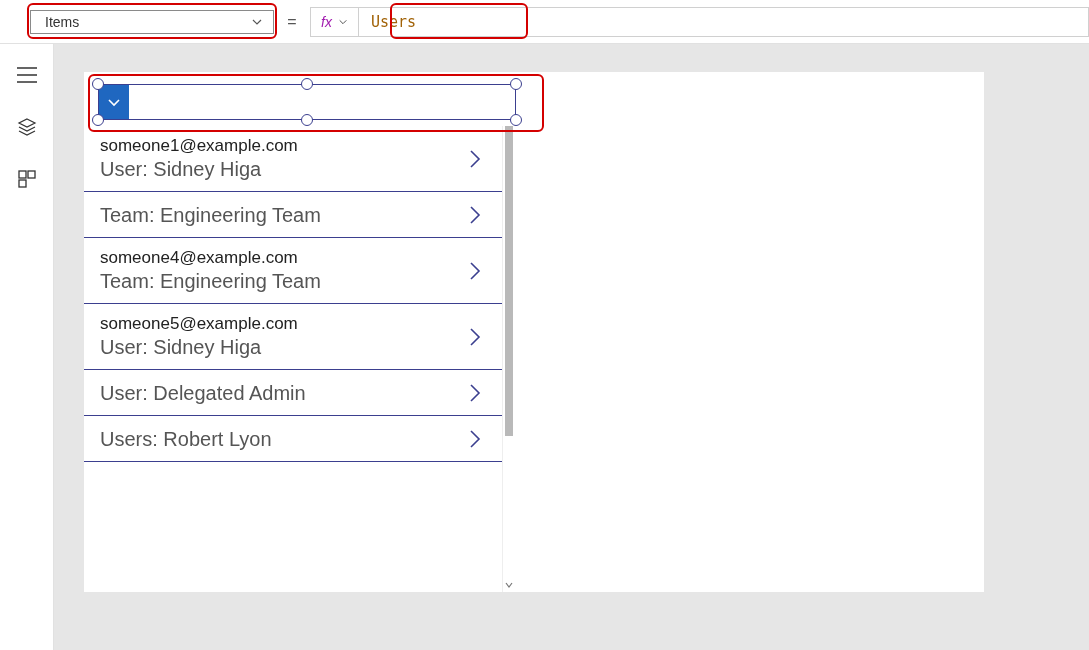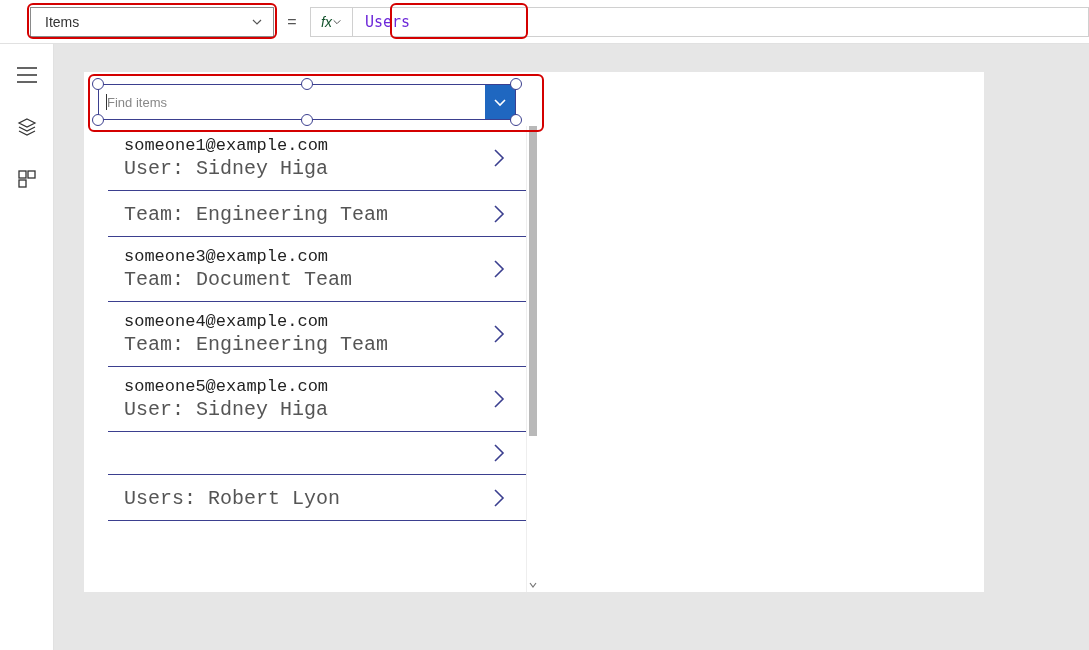--- a/index.html
+++ b/index.html
@@ -11,21 +11,21 @@
     border-bottom: 1px solid #e1e1e1;
     display: flex;
     align-items: center;
     padding: 0 0 0 30px;
     background: #fff;
     position: relative;
     z-index: 10;
   }
   .property-select {
     width: 244px;
-    height: 30px;
+    height: 24px;
     border: 1px solid #8a8a8a;
     display: flex;
     align-items: center;
     justify-content: space-between;
     padding: 0 10px 0 14px;
     font-size: 14px;
     color: #333;
     cursor: pointer;
     background: #fff;
   }
@@ -36,36 +36,37 @@
     color: #555;
     font-size: 16px;
   }
   .fx-box {
     height: 30px;
     border: 1px solid #d0d0d0;
     display: flex;
     align-items: center;
     padding: 0 10px;
     font-style: italic;
-    color: #14532d;
+    color: #a21caf;
     font-size: 14px;
+    gap: 6px;
     background: #fff;
   }
   .fx-box .chev { font-style: normal; color: #555; font-size: 11px; }
   .formula-input-wrap {
     flex: 1;
     height: 30px;
     border-top: 1px solid #d0d0d0;
     border-bottom: 1px solid #d0d0d0;
     border-right: 1px solid #d0d0d0;
     display: flex;
     align-items: center;
     padding: 0 12px;
     font-family: Consolas, monospace;
-    color: #6d28d9;
+    color: #a16207;
     font-size: 15px;
     background: #fff;
   }
 
   
   .red-box {
     position: absolute;
     border: 2px solid #d40000;
     border-radius: 6px;
     pointer-events: none;
@@ -156,26 +157,25 @@
   .h-bc { left: calc(50% - 6px); bottom: -6px; }
   .h-br { right: -6px; bottom: -6px; }
   .cursor-caret {
     position:absolute; left:7px; top:50%; transform:translateY(-50%);
     width:1px; height:16px; background:#333;
   }
 
   
   .gallery-wrap {
     position: absolute;
-    left: 24px;
+    left: 0;
     top: 54px;
     width: 432px;
     bottom: 0;
     display: flex;
-    font-family: Liberation Mono, monospace;
   }
   .gallery {
     width: 418px;
     overflow: hidden;
   }
   .item {
     border-bottom: 1px solid #3b3f8f;
     padding: 10px 14px 10px 16px;
     display: flex;
     align-items: center;
@@ -267,24 +267,20 @@
           <rect x="2" y="11" width="7" height="7" stroke="#333" stroke-width="1.3" fill="none"></rect>
         </svg>
     </div>
   </div>
 
   <div class="canvas-area">
     <div class="app-canvas">
 
       <div class="combobox-shell">
         <div class="combobox">
-          <div style="position:relative; flex:1; display:flex;">
-            <span class="cursor-caret"></span>
-            <input class="combobox-input" placeholder="Find items" style="">
-          </div>
           <div class="combobox-chev">
             <svg width="16" height="16" viewBox="0 0 16 16">
                 <path d="M3 6 L8 11 L13 6" stroke="#fff" stroke-width="1.6" fill="none"></path>
               </svg>
           </div>
         </div>
         <div class="handle h-tl"></div>
         <div class="handle h-tc"></div>
         <div class="handle h-tr"></div>
         <div class="handle h-bl"></div>
@@ -310,31 +306,20 @@
                 <div class="secondary">Team: Engineering Team</div>
               </div>
               <div class="item-arrow">
                 <svg width="14" height="22" viewBox="0 0 14 22">
                   <path d="M3 3 L11 11 L3 19" stroke="#3b3f8f" stroke-width="1.6" fill="none"></path>
                 </svg>
               </div>
             </div>
             <div class="item">
               <div class="item-text">
-                <div class="primary">someone3@example.com</div>
-                <div class="secondary">Team: Document Team</div>
-              </div>
-              <div class="item-arrow">
-                <svg width="14" height="22" viewBox="0 0 14 22">
-                  <path d="M3 3 L11 11 L3 19" stroke="#3b3f8f" stroke-width="1.6" fill="none"></path>
-                </svg>
-              </div>
-            </div>
-            <div class="item">
-              <div class="item-text">
                 <div class="primary">someone4@example.com</div>
                 <div class="secondary">Team: Engineering Team</div>
               </div>
               <div class="item-arrow">
                 <svg width="14" height="22" viewBox="0 0 14 22">
                   <path d="M3 3 L11 11 L3 19" stroke="#3b3f8f" stroke-width="1.6" fill="none"></path>
                 </svg>
               </div>
             </div>
             <div class="item">
@@ -343,20 +328,21 @@
                 <div class="secondary">User: Sidney Higa</div>
               </div>
               <div class="item-arrow">
                 <svg width="14" height="22" viewBox="0 0 14 22">
                   <path d="M3 3 L11 11 L3 19" stroke="#3b3f8f" stroke-width="1.6" fill="none"></path>
                 </svg>
               </div>
             </div>
             <div class="item">
               <div class="item-text">
+                <div class="secondary">User: Delegated Admin</div>
               </div>
               <div class="item-arrow">
                 <svg width="14" height="22" viewBox="0 0 14 22">
                   <path d="M3 3 L11 11 L3 19" stroke="#3b3f8f" stroke-width="1.6" fill="none"></path>
                 </svg>
               </div>
             </div>
             <div class="item">
               <div class="item-text">
                 <div class="secondary">Users: Robert Lyon</div>

